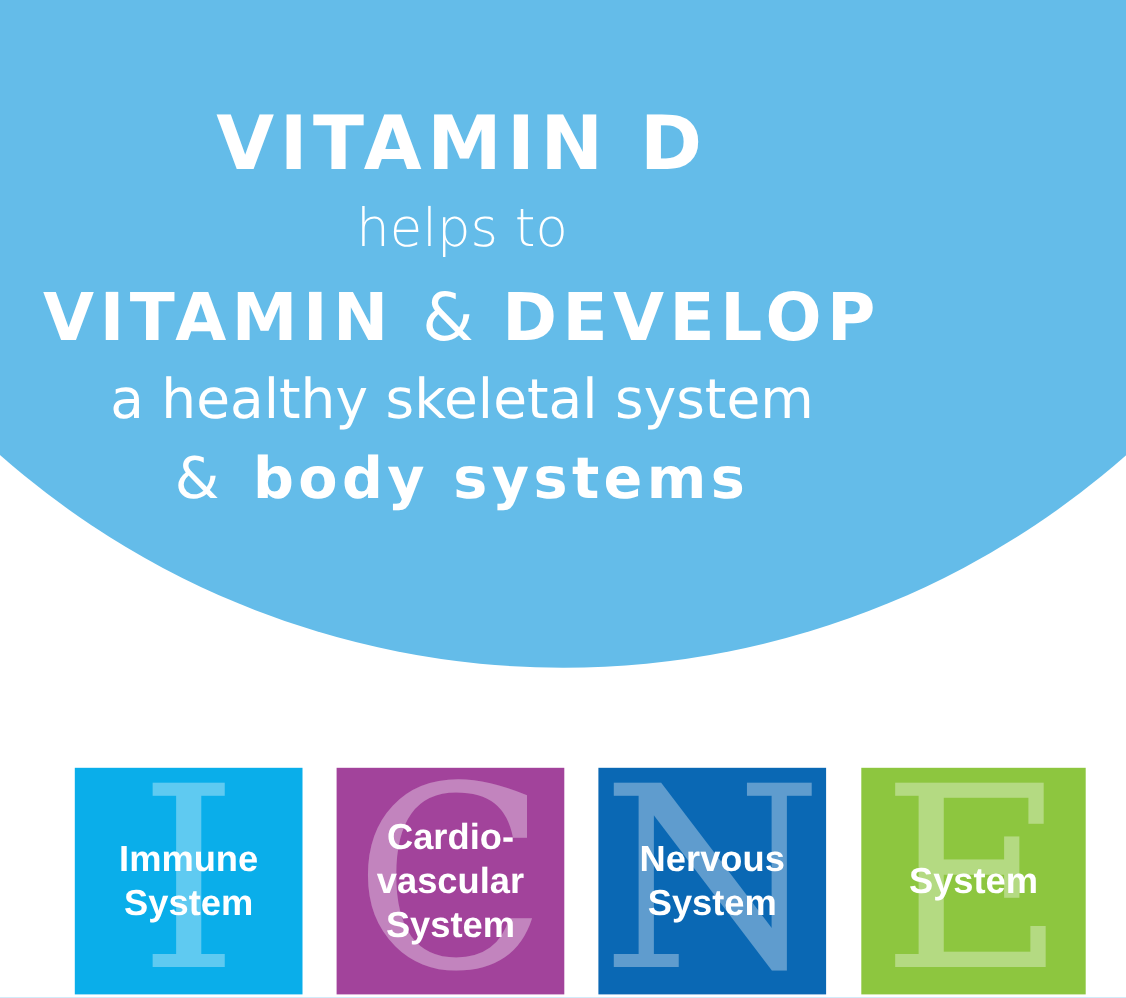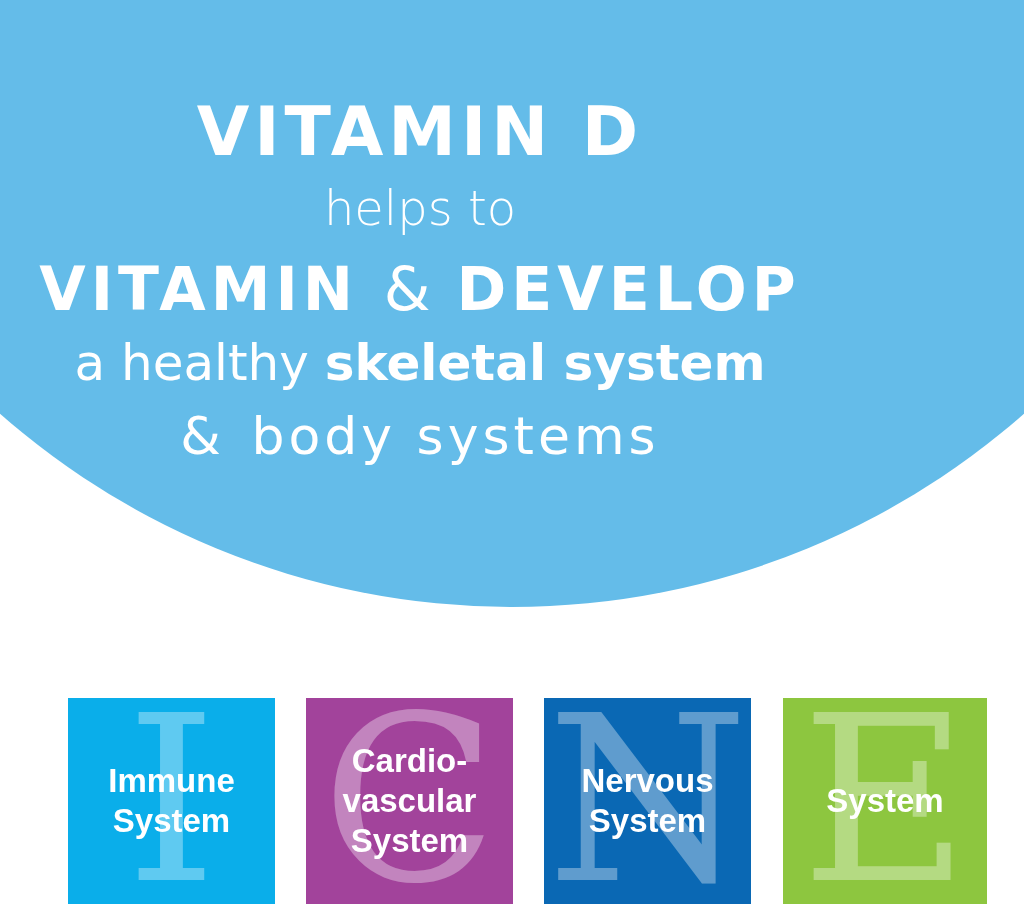--- a/index.html
+++ b/index.html
@@ -6,24 +6,24 @@
   body { width:1024px; height:907px; background:#ffffff; position:relative; overflow:hidden; font-family:"DejaVu Sans", sans-serif; }
   .circle { position:absolute; left:-260px; top:-930px; width:1544px; height:1537px; border-radius:50%; background:#64bce9; }
   .headline { position:absolute; left:0; top:0; width:1024px; text-align:center; color:#ffffff; }
   .line { position:absolute; left:0; width:840px; text-align:center; white-space:nowrap; }
   .l1 { top:92px; font-size:68px; font-weight:bold; letter-spacing:5px; }
   .l2 { top:180px; font-size:48px; font-weight:200; font-family:"DejaVu Sans", sans-serif; }
   .l3 { top:254px; font-size:60px; font-weight:bold; letter-spacing:5px; }
   .l3 .amp { font-weight:normal; letter-spacing:0; }
   .l4 { top:334px; font-size:50px; }
   .l4 .thin { font-weight:normal; }
-  .l4 .bold { font-weight:bold; }
+  .l4 .bold { font-weight:normal; }
   .l5 { top:406px; font-size:52px; }
   .l5 .thin { font-weight:normal; }
-  .l5 .bold { font-weight:normal; letter-spacing:4px;margin-left:14px; }
+  .l5 .bold { font-weight:bold; letter-spacing:4px;margin-left:14px; }
   .tile { position:absolute; top:698px; width:207px; height:206px; overflow:hidden; }
   .tile .big { position:absolute; left:0; top:0; width:100%; height:100%; text-align:center; font-family:"DejaVu Serif", serif; font-size:230px; line-height:206px; color:rgba(255,255,255,0.35); }
   .tile .label { position:absolute; left:0; top:0; width:100%; height:100%; display:flex; flex-direction:column; justify-content:center; align-items:center; color:#fff; font-family:"Liberation Sans", sans-serif; font-weight:bold; font-size:33px; line-height:40px; text-align:center; }
 </style>
 </head>
 <body>
 
 <div class="circle"></div>
 
 <div class="headline">

